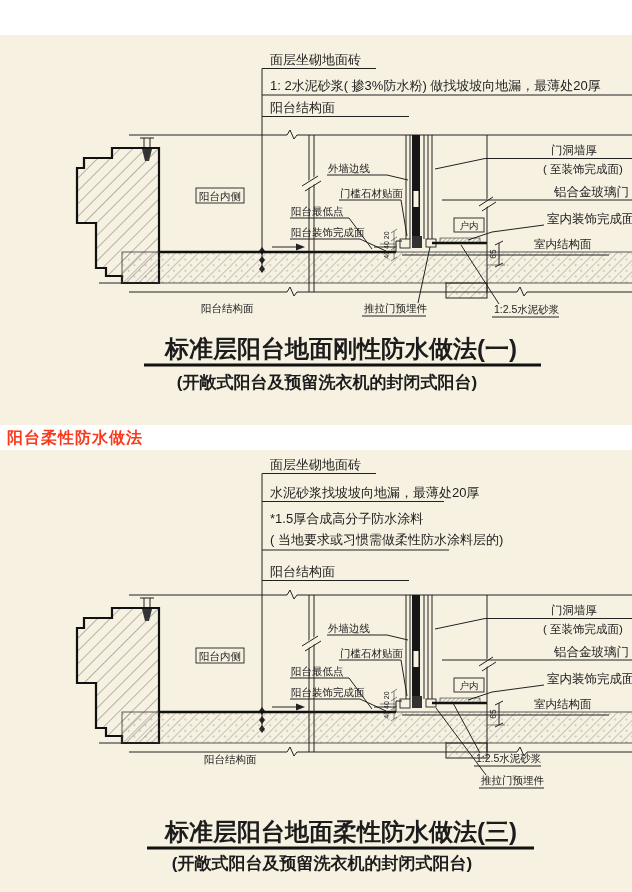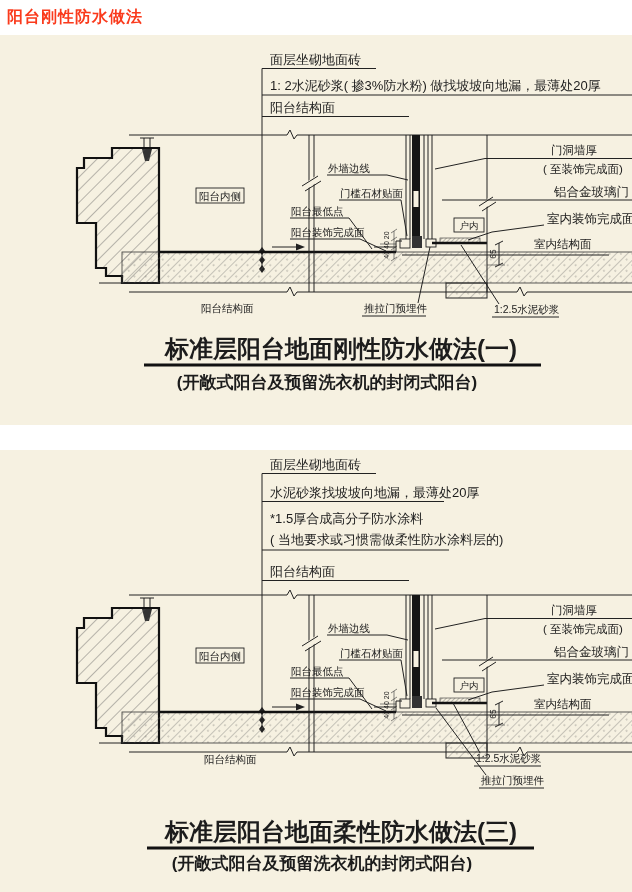--- a/index.html
+++ b/index.html
@@ -29,21 +29,20 @@
   .t7{font-size:7px;}
   .title{font-size:24px;font-weight:bold;}
   .subtitle{font-size:17px;font-weight:bold;}
   .mid{text-anchor:middle;}
 </style>
 </head>
 <body>
 
 <div class="page">
 
-  <div class="red-heading" id="heading1">阳台刚性防水做法</div>
 
   <div class="panel" id="panel1">
     <svg viewBox="0 0 632 390" width="632" height="390">
       <defs>
         <pattern id="hatchA" width="9" height="9" patternTransform="rotate(45)" patternUnits="userSpaceOnUse">
           <line x1="0" y1="0" x2="0" y2="9" stroke="#555" stroke-width="0.8"></line>
         </pattern>
         <pattern id="hatchB" width="8" height="8" patternTransform="rotate(45)" patternUnits="userSpaceOnUse">
           <line x1="0" y1="0" x2="0" y2="8" stroke="#666" stroke-width="0.7"></line>
           <circle cx="4" cy="4" r="0.6" fill="#555"></circle>
@@ -182,20 +181,21 @@
       </g>
 
       <g>
         <text class="title mid" x="297" y="322">标准层阳台地面刚性防水做法(一)</text>
         <line x1="100" y1="330" x2="497" y2="330" stroke="#111" stroke-width="3"></line>
         <text class="subtitle mid" x="283" y="353">(开敞式阳台及预留洗衣机的封闭式阳台)</text>
       </g>
     </svg>
   </div>
 
+  <div class="red-heading" id="heading2">阳台柔性防水做法</div>
 
   <div class="panel" id="panel2">
     <svg viewBox="0 0 632 442" width="632" height="442">
 
       <g>
         <line class="ln" x1="218" y1="23.5" x2="218" y2="145"></line>
         <text class="t13" x="226" y="19">面层坐砌地面砖</text>
         <line class="ln" x1="218" y1="23.5" x2="332" y2="23.5"></line>
         <text class="t13" x="226" y="47">水泥砂浆找坡坡向地漏，最薄处20厚</text>
         <line class="ln" x1="218" y1="51.5" x2="400" y2="51.5"></line>

